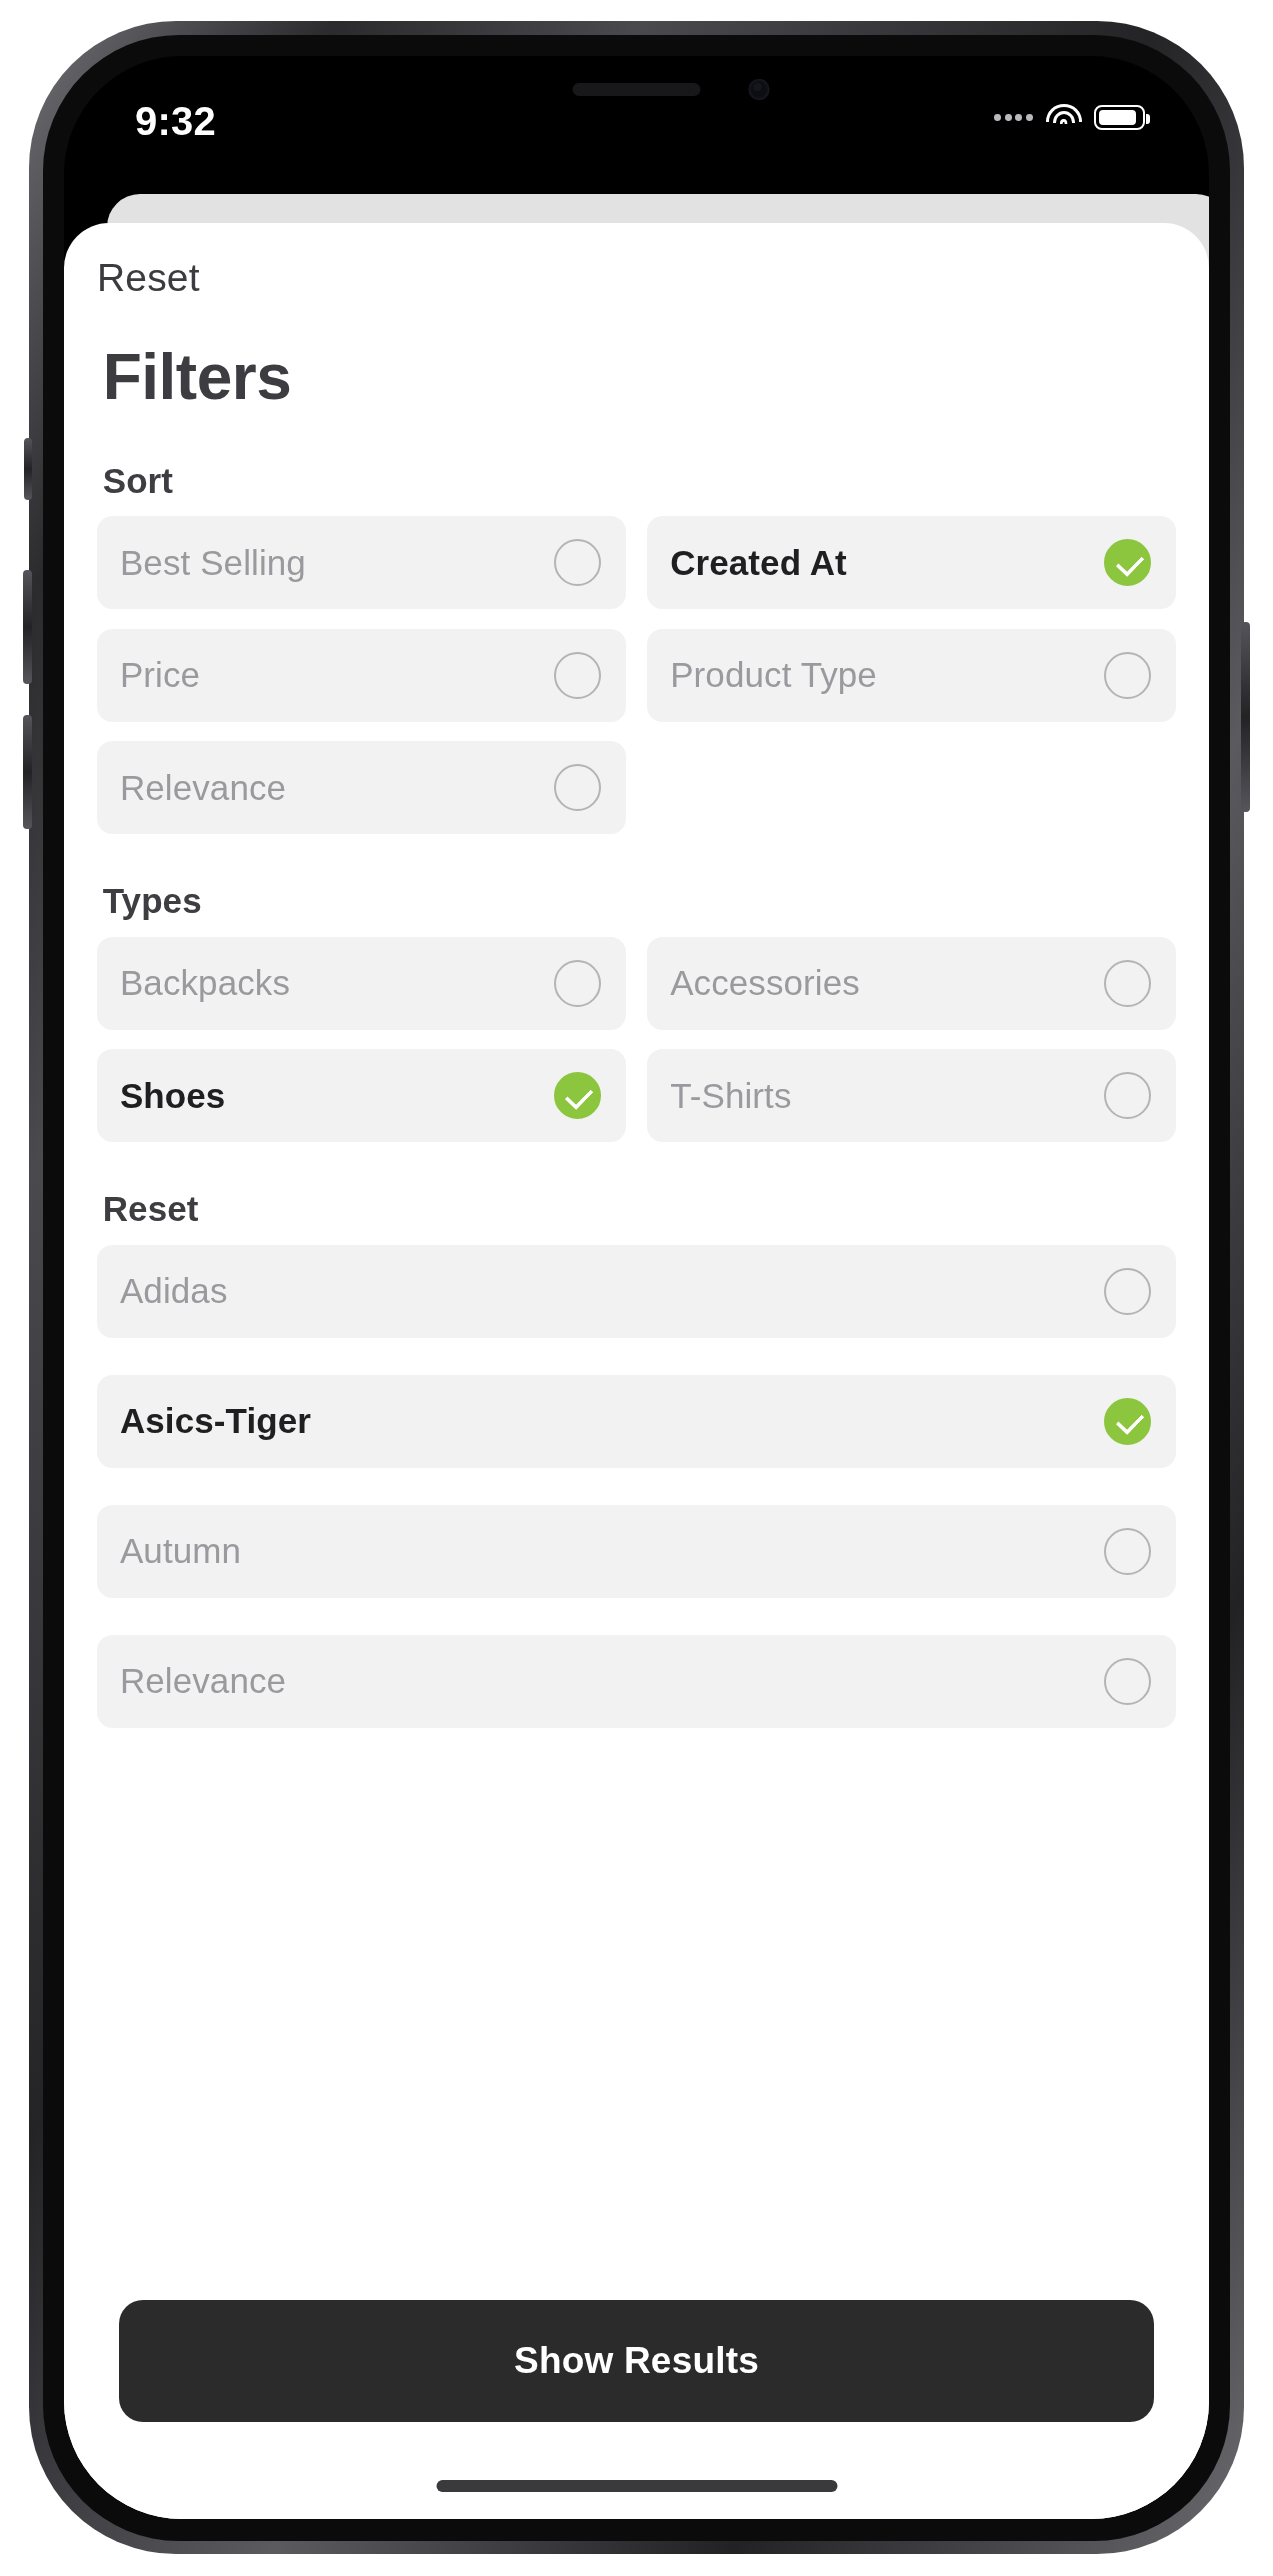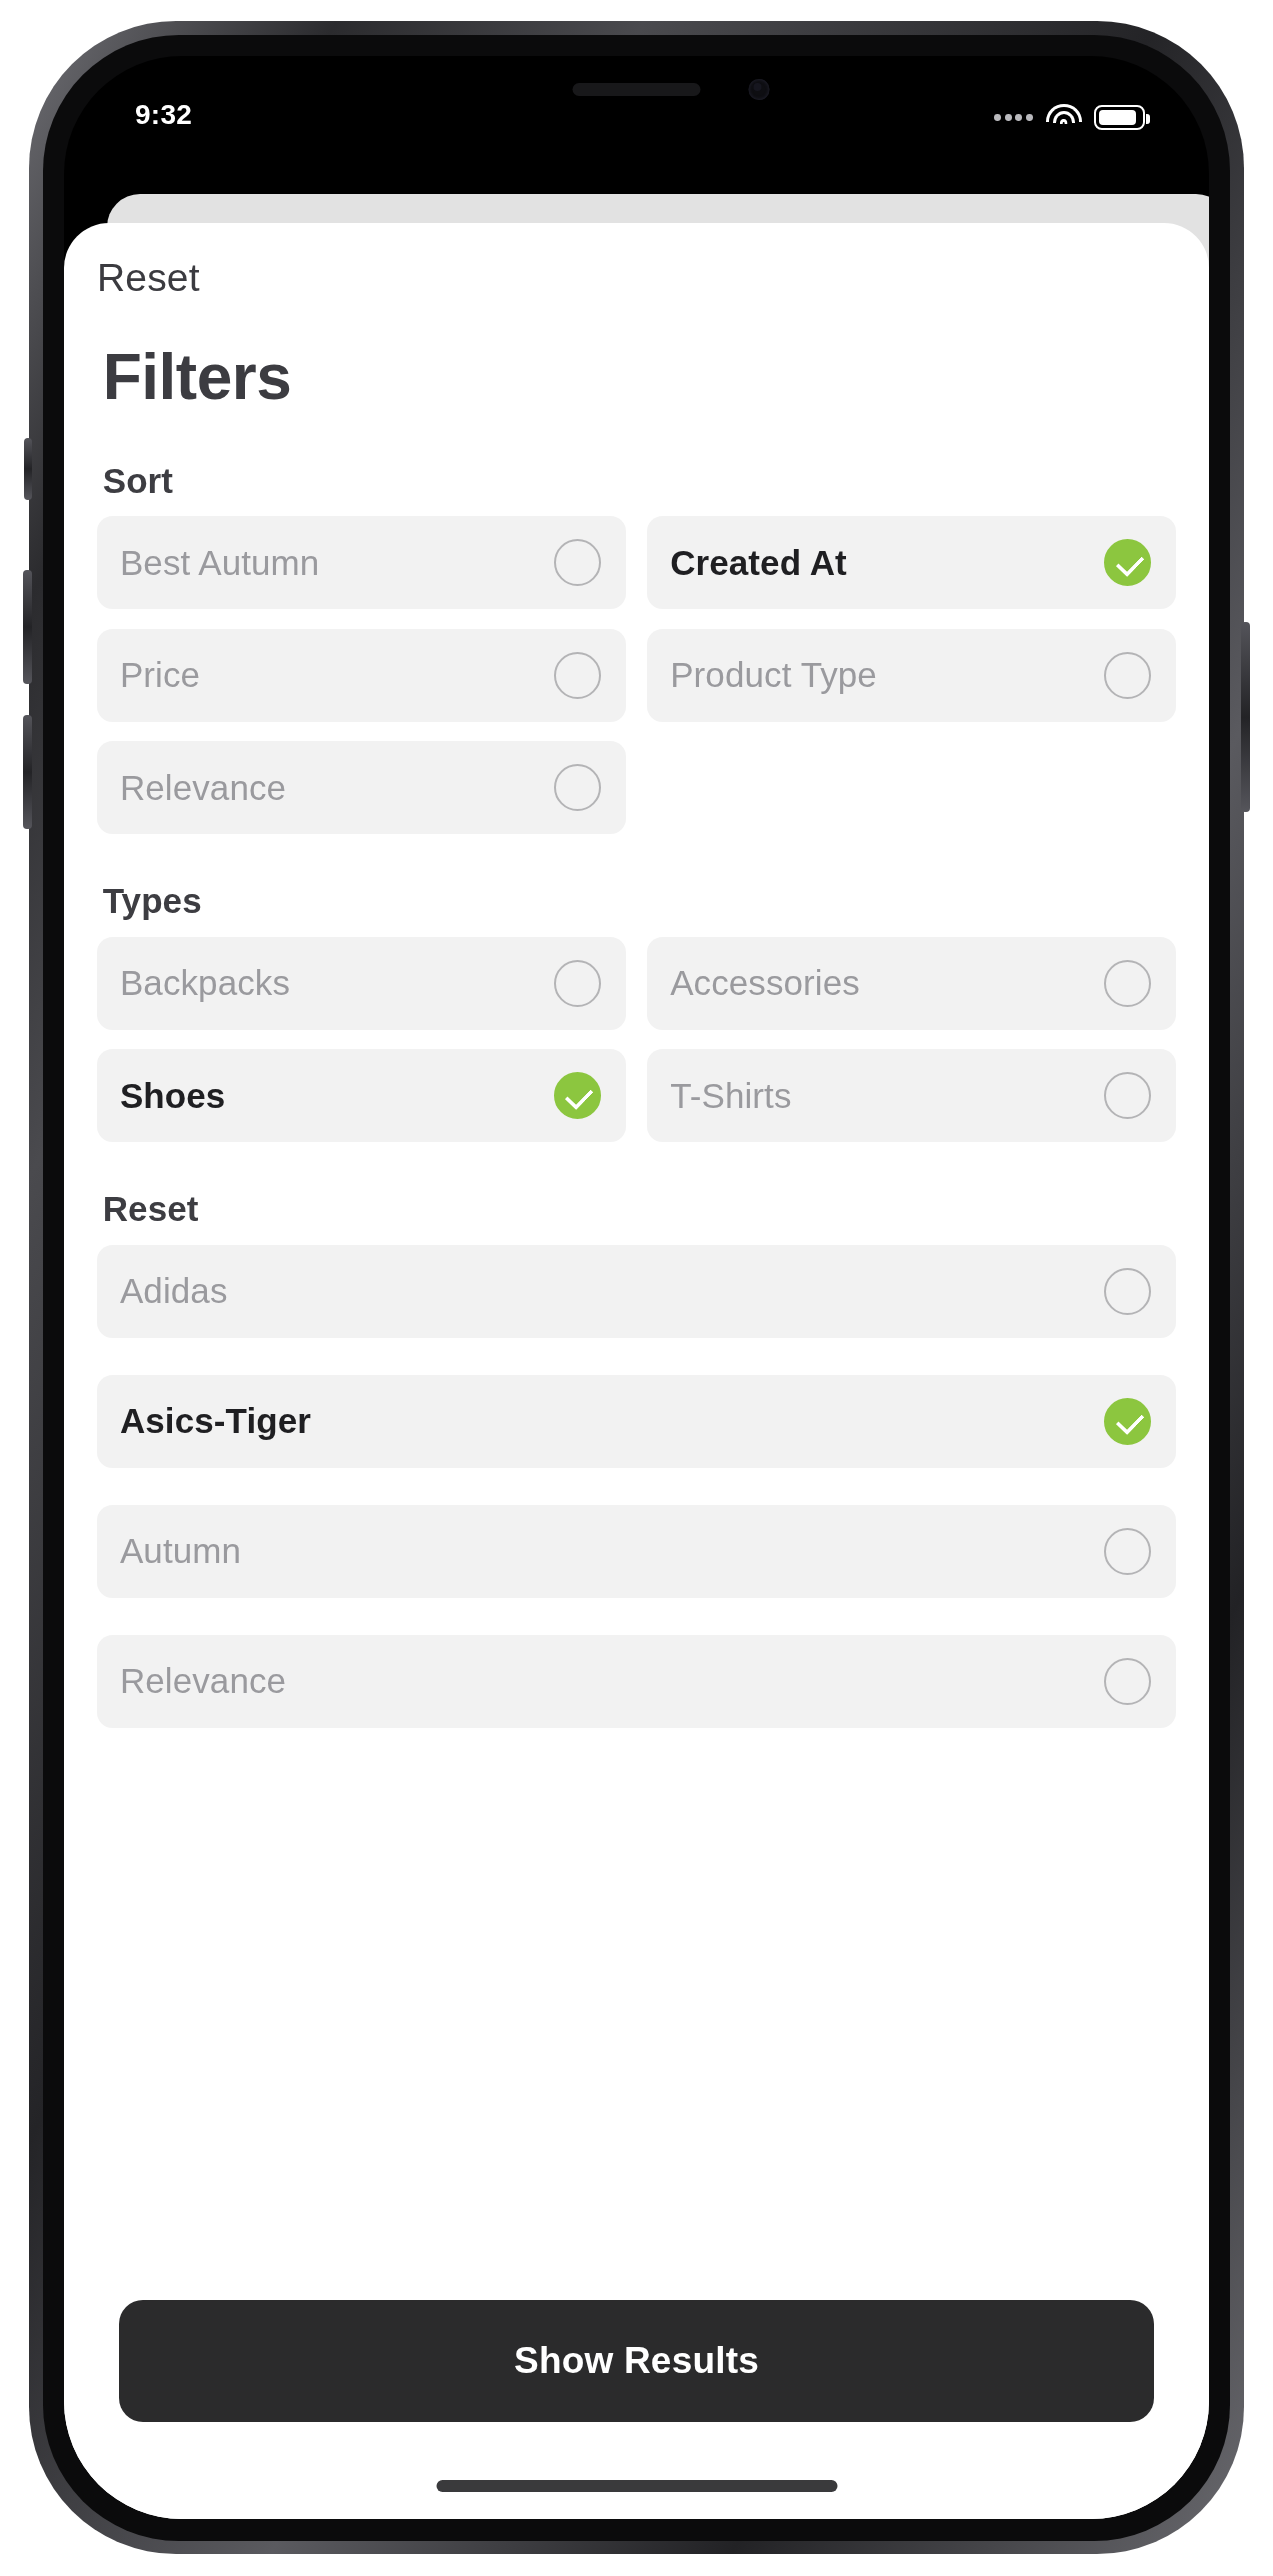--- a/index.html
+++ b/index.html
@@ -64,21 +64,21 @@
     background: #16161f;
   }
 
   
   #status-bar {
     position: absolute; top: 0; left: 0; right: 0; height: 105px;
     z-index: 35; color: #ffffff;
   }
   #status-time {
     position: absolute; left: 71px; top: 43px;
-    font-size: 28px; font-weight: 600; letter-spacing: 0.3px;
+    font-size: 40px; font-weight: 600; letter-spacing: 0.3px;
   }
   #status-right {
     position: absolute; right: 64px; top: 48px;
     display: flex; align-items: center; gap: 12.6px;
   }
   #signal-dots { display: flex; gap: 3.9px; align-items: flex-end; }
   #signal-dots i { width: 6.8px; height: 6.8px; border-radius: 50%; background: #b9b9bd; display:block; }
   #wifi-icon { position: relative; width: 36px; height: 26px; }
   #wifi-icon span { position: absolute; left: 50%; transform: translateX(-50%); border: 3.9px solid #fff; border-bottom: none;
                     border-radius: 50% 50% 0 0 / 100% 100% 0 0; }
@@ -230,21 +230,21 @@
             <button id="reset-button">Reset</button>
           </div>
 
           <div id="page-title">Filters</div>
 
           <div id="sections-container">
               <div class="section">
                 <div class="section-title">Sort</div>
                 <div class="grid-2">
                   <button class="chip">
-                    <span class="chip-label">Best Autumn</span>
+                    <span class="chip-label">Best Selling</span>
                     <span class="radio"></span>
                   </button>
                   <button class="chip selected">
                     <span class="chip-label">Created At</span>
                     <span class="radio"></span>
                   </button>
                   <button class="chip">
                     <span class="chip-label">Price</span>
                     <span class="radio"></span>
                   </button>

